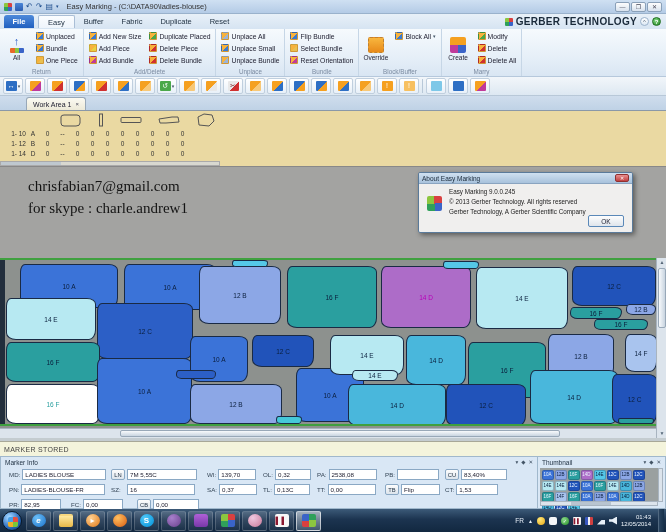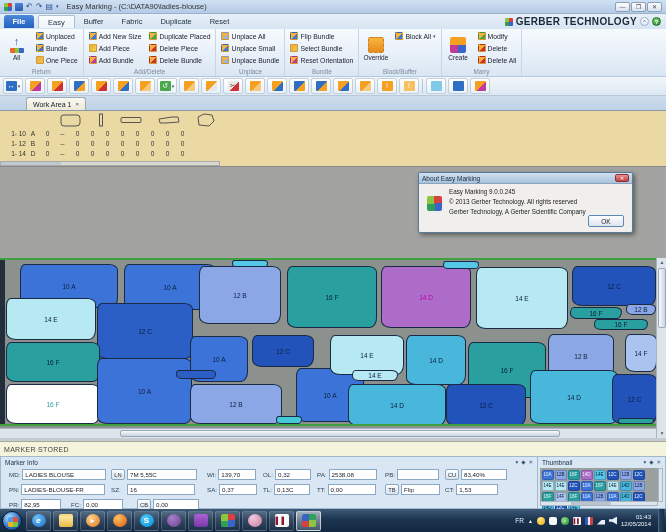--- a/index.html
+++ b/index.html
@@ -526,20 +526,22 @@
           <div class="pm-cell">0</div>
         </div>
       </div>
     <div class="pm-scroll">
         <div class="pm-thumb"></div>
       </div>
   </div>
 
   <div class="wm-area">
     <div class="wm-text" id="watermark">
+        <div>chrisfabian7@gmail.com</div>
+        <div>for skype   :   charle.andrew1</div>
       </div>
   </div>
 
   <div class="about">
     <div class="about-title">
       <span>About Easy Marking</span>
       <span class="about-close">✕</span>
     </div>
     <div class="about-body">
       <span class="about-logo"></span>

